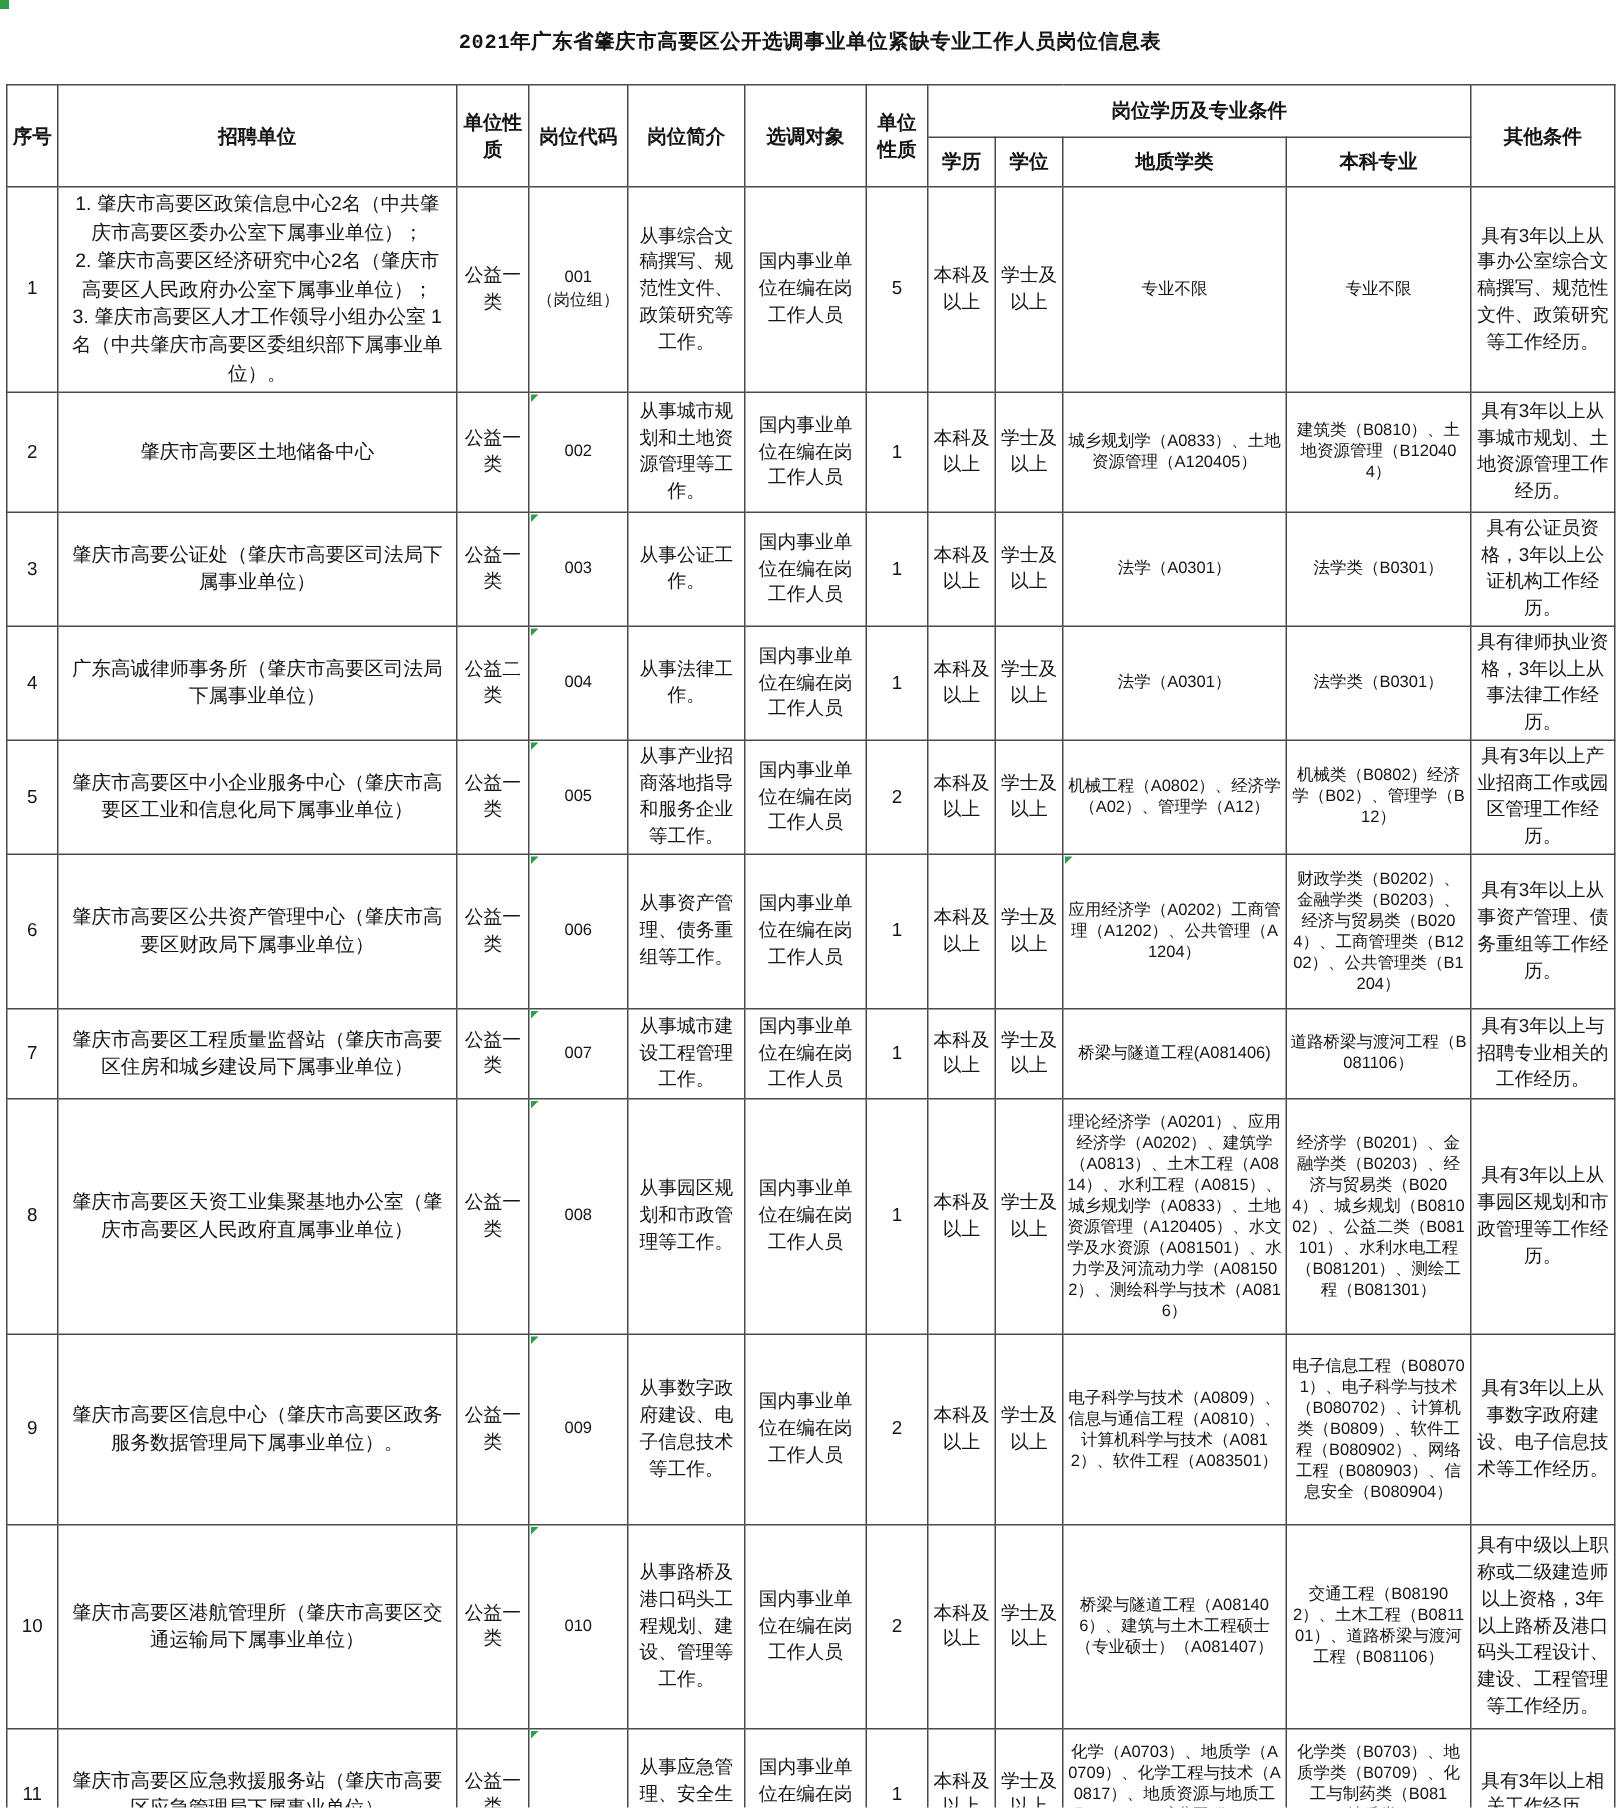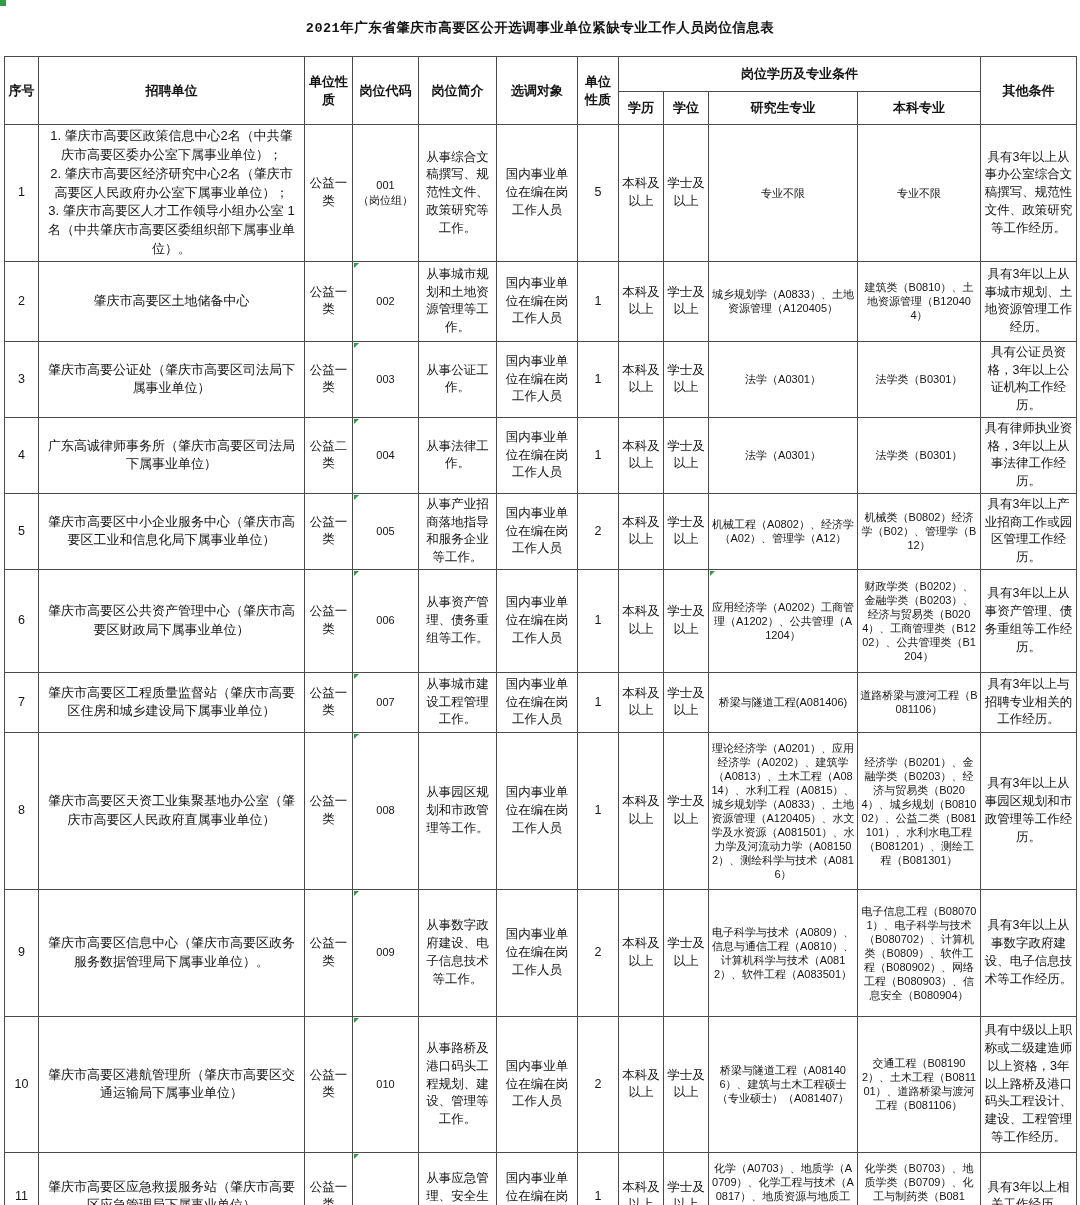--- a/index.html
+++ b/index.html
@@ -68,21 +68,21 @@
       <th rowspan="2">岗位代码</th>
       <th rowspan="2">岗位简介</th>
       <th rowspan="2">选调对象</th>
       <th rowspan="2">单位性质</th>
       <th colspan="4">岗位学历及专业条件</th>
       <th rowspan="2">其他条件</th>
     </tr>
     <tr style="height:33px">
       <th>学历</th>
       <th>学位</th>
-      <th>研究生专业</th>
+      <th>地质学类</th>
       <th>本科专业</th>
     </tr>
   </thead>
   <tbody>
       <tr style="height: 120px;">
         <td>1</td>
         <td class="unit-cell">
           <div class="unit-item"><b>1. 肇庆市高要区政策信息中心2名</b><span>（中共肇庆市高要区委办公室下属事业单位）；</span></div>
           <div class="unit-item"><b>2. 肇庆市高要区经济研究中心2名</b><span>（肇庆市高要区人民政府办公室下属事业单位）；</span></div>
           <div class="unit-item"><b>3. 肇庆市高要区人才工作领导小组办公室 1名</b><span>（中共肇庆市高要区委组织部下属事业单位）。</span></div>

